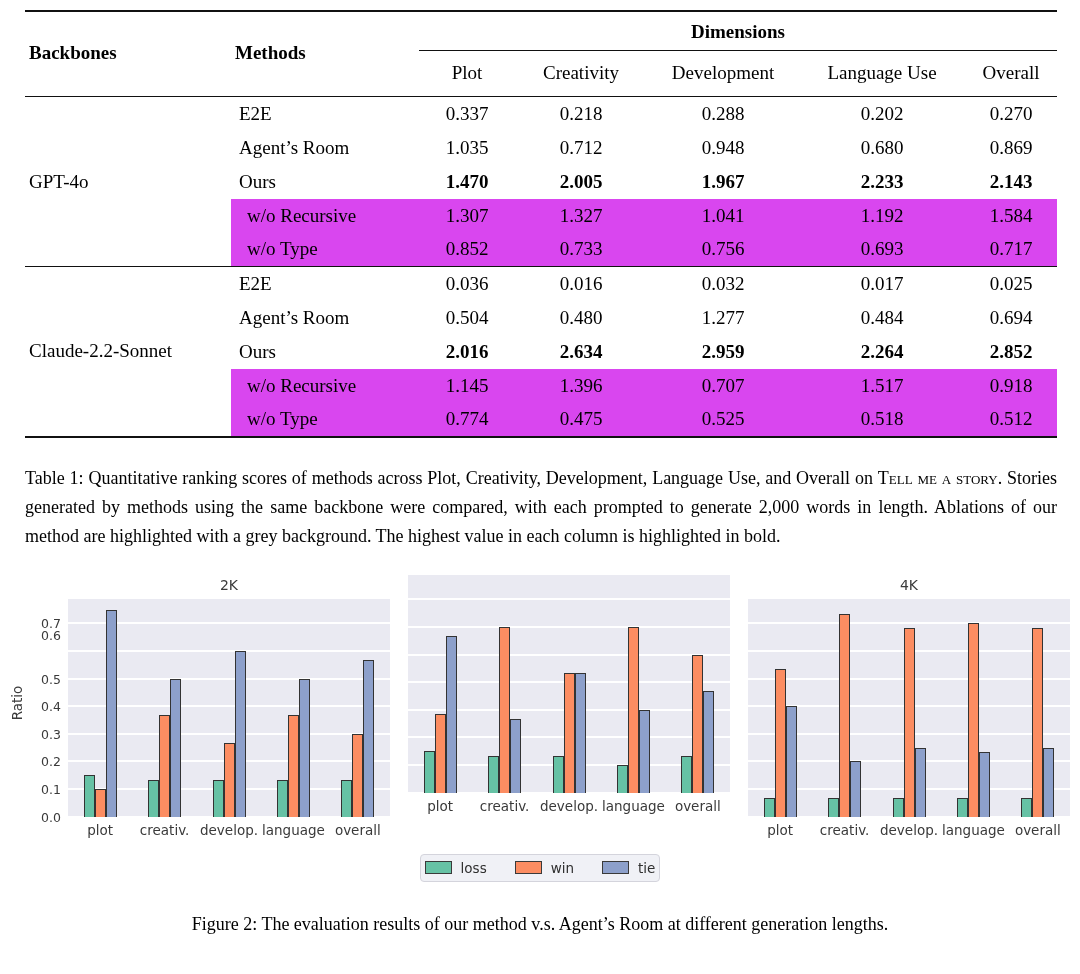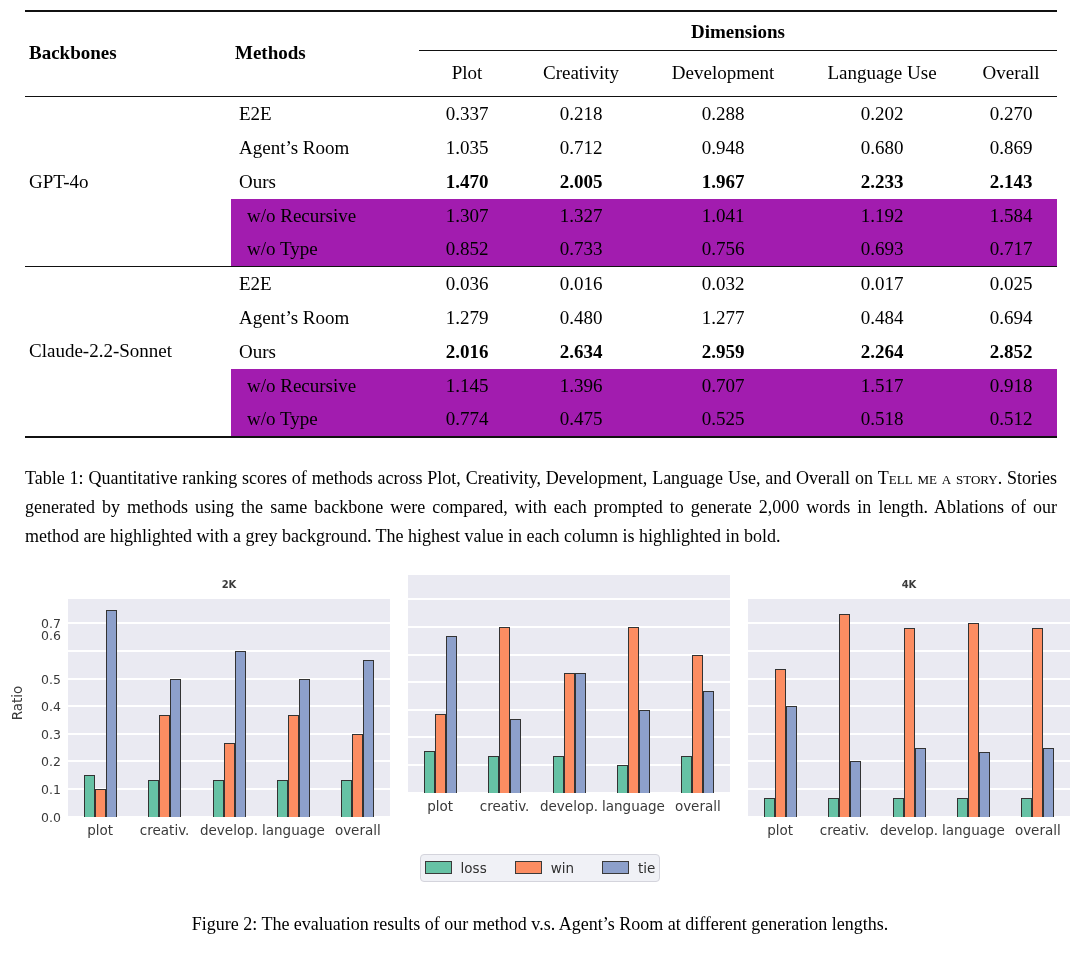--- a/index.html
+++ b/index.html
@@ -14,35 +14,35 @@
   table.results thead{border-bottom:1.6px solid #111;}
   th,td{padding:0;font-weight:normal;}
   th.h-backbones,th.h-methods{text-align:left;font-weight:bold;vertical-align:middle;padding:8px 0 10px 4px;}
   th.h-dimensions{text-align:center;font-weight:bold;border-bottom:1.1px solid #111;padding:9px 0 7px 0;}
   th.h-col{text-align:center;font-weight:normal;padding:11px 0 12px 0;}
   td.backbone{text-align:left;vertical-align:middle;padding-left:4px;}
   td.method{text-align:left;padding:5px 0 5px 8px;}
   td.method.indent{padding-left:16px;}
   td.num{text-align:center;padding:5px 0;}
   tr{height:34px;}
-  tr.abl td{background:#a21caf;}
+  tr.abl td{background:#d946ef;}
   tr.section-start td{border-top:1.3px solid #111;}
   .bold{font-weight:bold;}
 
   
   .caption{width:1032px;margin:26px 0 0 25px;font-size:18px;line-height:29px;text-align:justify;}
   .sc{font-variant:small-caps;}
 
   
   .figure{margin-top:24px;}
   .charts{display:flex;align-items:flex-start;margin-left:12px;}
   .chart{display:flex;flex-direction:column;}
   .chart + .chart{margin-left:18px;}
-  .chart-title{font-family:"DejaVu Sans","Liberation Sans",sans-serif;font-size:10px;color:#3b3b3b;
-    text-align:center;height:24px;line-height:20px;font-weight:bold;}
+  .chart-title{font-family:"DejaVu Sans","Liberation Sans",sans-serif;font-size:14px;color:#3b3b3b;
+    text-align:center;height:24px;line-height:20px;}
   .chart-row{display:flex;}
   .yaxis{position:relative;width:56px;height:218px;
     font-family:"DejaVu Sans","Liberation Sans",sans-serif;font-size:12.5px;color:#3a3a3a;}
   .ytick{position:absolute;right:7px;width:40px;text-align:right;}
   .ylabel{position:absolute;left:-12px;top:96px;transform:rotate(-90deg);
     font-size:13.5px;color:#3a3a3a;}
   .plot{position:relative;width:322px;height:218px;background:#eaeaf2;}
   .gridline{position:absolute;left:0;width:100%;height:2px;background:#ffffff;}
   .bar{position:absolute;bottom:0;width:11px;box-sizing:border-box;border:1.2px solid #333;border-bottom:none;}
   .xlabels{display:flex;margin-top:5px;
@@ -132,21 +132,21 @@
           <td class="backbone" rowspan="5">Claude-2.2-Sonnet</td>
           <td class="method">E2E</td>
           <td class="num">0.036</td>
           <td class="num">0.016</td>
           <td class="num">0.032</td>
           <td class="num">0.017</td>
           <td class="num">0.025</td>
         </tr>
         <tr>
           <td class="method">Agent’s Room</td>
-          <td class="num">1.279</td>
+          <td class="num">0.504</td>
           <td class="num">0.480</td>
           <td class="num">1.277</td>
           <td class="num">0.484</td>
           <td class="num">0.694</td>
         </tr>
         <tr>
           <td class="method">Ours</td>
           <td class="num bold">2.016</td>
           <td class="num bold">2.634</td>
           <td class="num bold">2.959</td>

